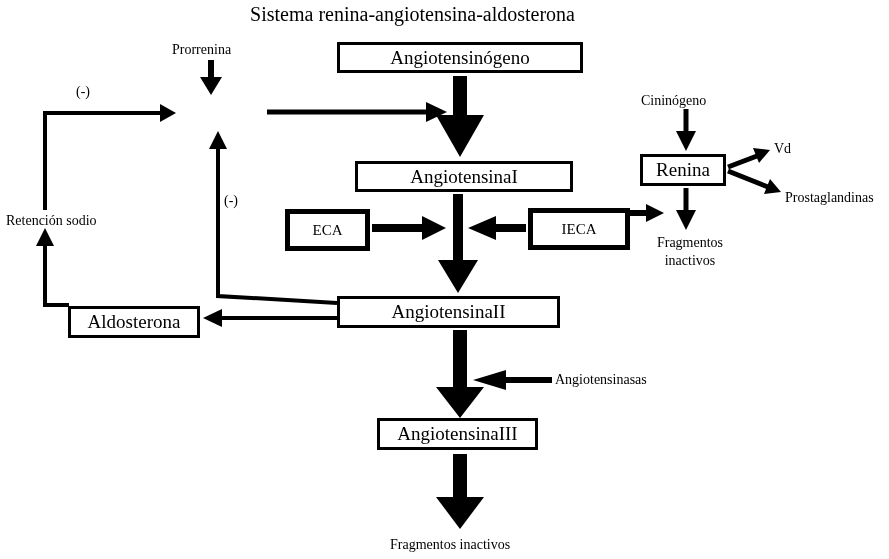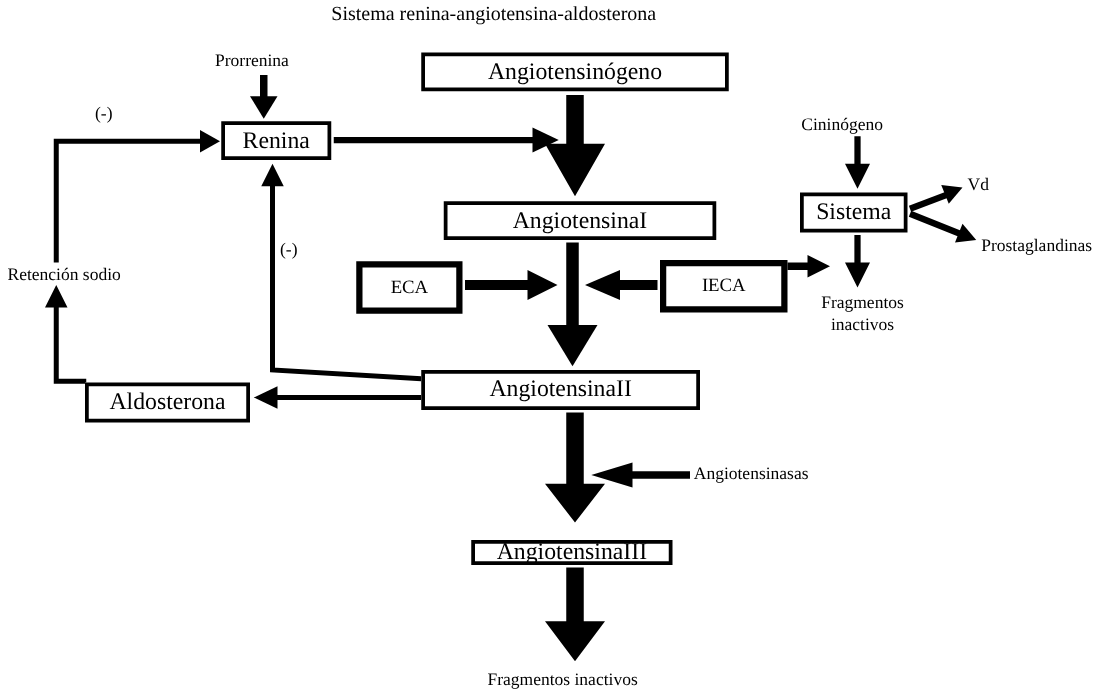--- a/index.html
+++ b/index.html
@@ -10,21 +10,21 @@
   .ln { stroke:#000; fill:none; }
   .hd { fill:#000; stroke:none; }
   .blk { fill:#000; stroke:none; }
   .box { position:absolute; border:3px solid #000; background:#fff;
          display:flex; align-items:center; justify-content:center;
          font-size:19px; white-space:nowrap; }
   .box.thick { border-width:5px; font-size:15px; }
   .lbl { position:absolute; font-size:14px; line-height:1.25; white-space:nowrap; }
   .lbl.wrap { white-space:normal; text-align:center; }
   .lbl.center { }
-  .title { position:absolute; font-size:16px; text-align:center; }
+  .title { position:absolute; font-size:20px; text-align:right; }
 </style>
 </head>
 <body>
 
 <div class="stage">
 
   <svg class="arrows" viewBox="0 0 889 559" xmlns="http://www.w3.org/2000/svg">
 
     <polyline class="ln" stroke-width="4" points="45,210 45,113 166,113"></polyline>
     <polygon class="hd" points="160,104 160,122 176,113"></polygon>
@@ -75,35 +75,34 @@
 
     <polygon class="blk" points="453,330 467,330 467,387 484,387 460,418 436,387 453,387"></polygon>
 
     <polygon class="blk" points="453,454 467,454 467,497 484,497 460,529 436,497 453,497"></polygon>
   </svg>
 
   <div class="title" style="left:215px; top:3px; width:360px;">Sistema renina-angiotensina-aldosterona</div>
 
   <div class="box" style="left:337px; top:42px; width:246px; height:31px;">Angiotensinógeno</div>
 
-  <div class="box" style="left:177px; top:97px; width:88px; height:31px;">Renina</div>
 
   <div class="box thick" style="left:285px; top:209px; width:85px; height:42px;">ECA</div>
 
   <div class="box" style="left:355px; top:161px; width:218px; height:31px;">AngiotensinaI</div>
 
   <div class="box thick" style="left:528px; top:208px; width:102px; height:42px;">IECA</div>
 
   <div class="box" style="left:68px; top:306px; width:132px; height:32px;">Aldosterona</div>
 
   <div class="box" style="left:337px; top:296px; width:223px; height:32px;">AngiotensinaII</div>
 
-  <div class="box" style="left:640px; top:154px; width:86px; height:32px;">Sistema</div>
+  <div class="box" style="left:640px; top:154px; width:86px; height:32px;">Renina</div>
 
-  <div class="box" style="left:377px; top:432px; width:161px; height:20px;">AngiotensinaIII</div>
+  <div class="box" style="left:377px; top:418px; width:161px; height:32px;">AngiotensinaIII</div>
 
   <div class="lbl center" style="left:172px; top:41px; width:78px;">Prorrenina</div>
 
   <div class="lbl" style="left:76px; top:83px;">(-)</div>
 
   <div class="lbl" style="left:224px; top:192px;">(-)</div>
 
   <div class="lbl" style="left:6px; top:212px;">Retención sodio</div>
 
   <div class="lbl center" style="left:641px; top:92px; width:92px;">Cininógeno</div>

